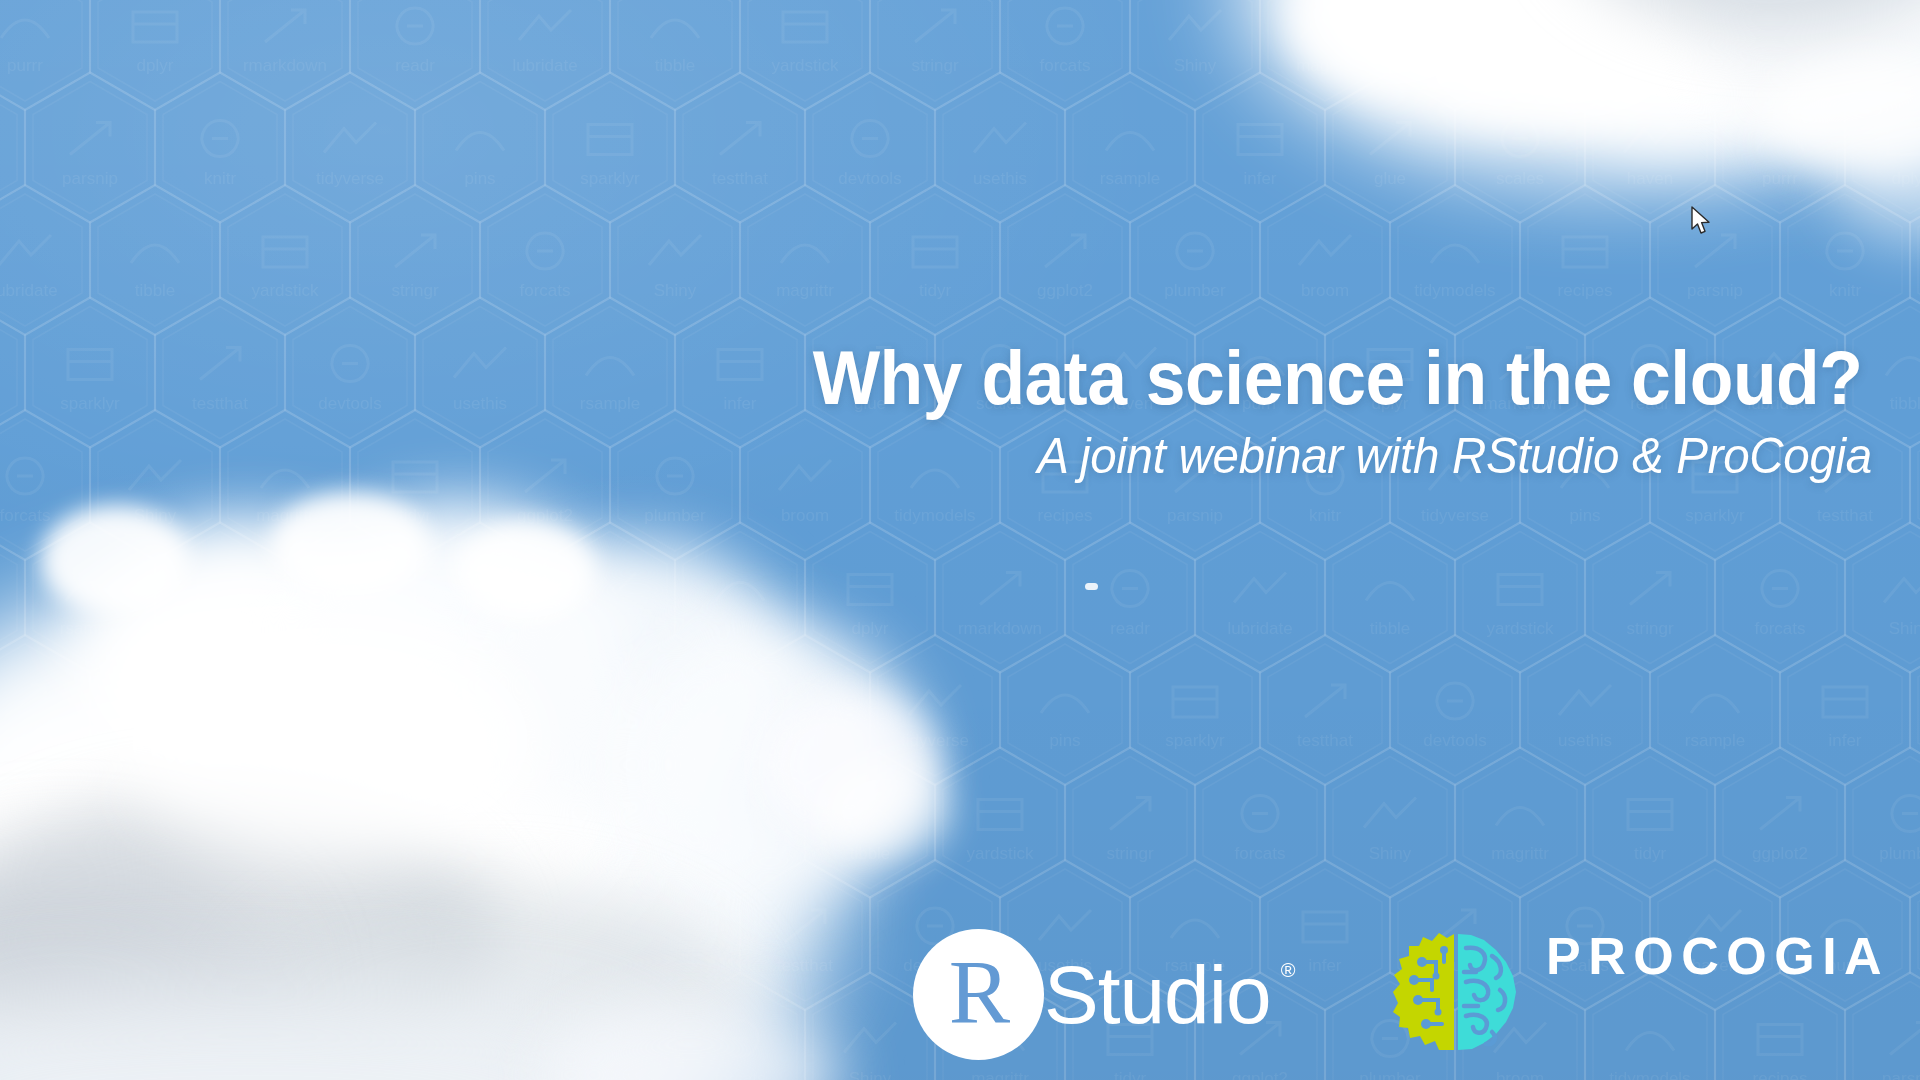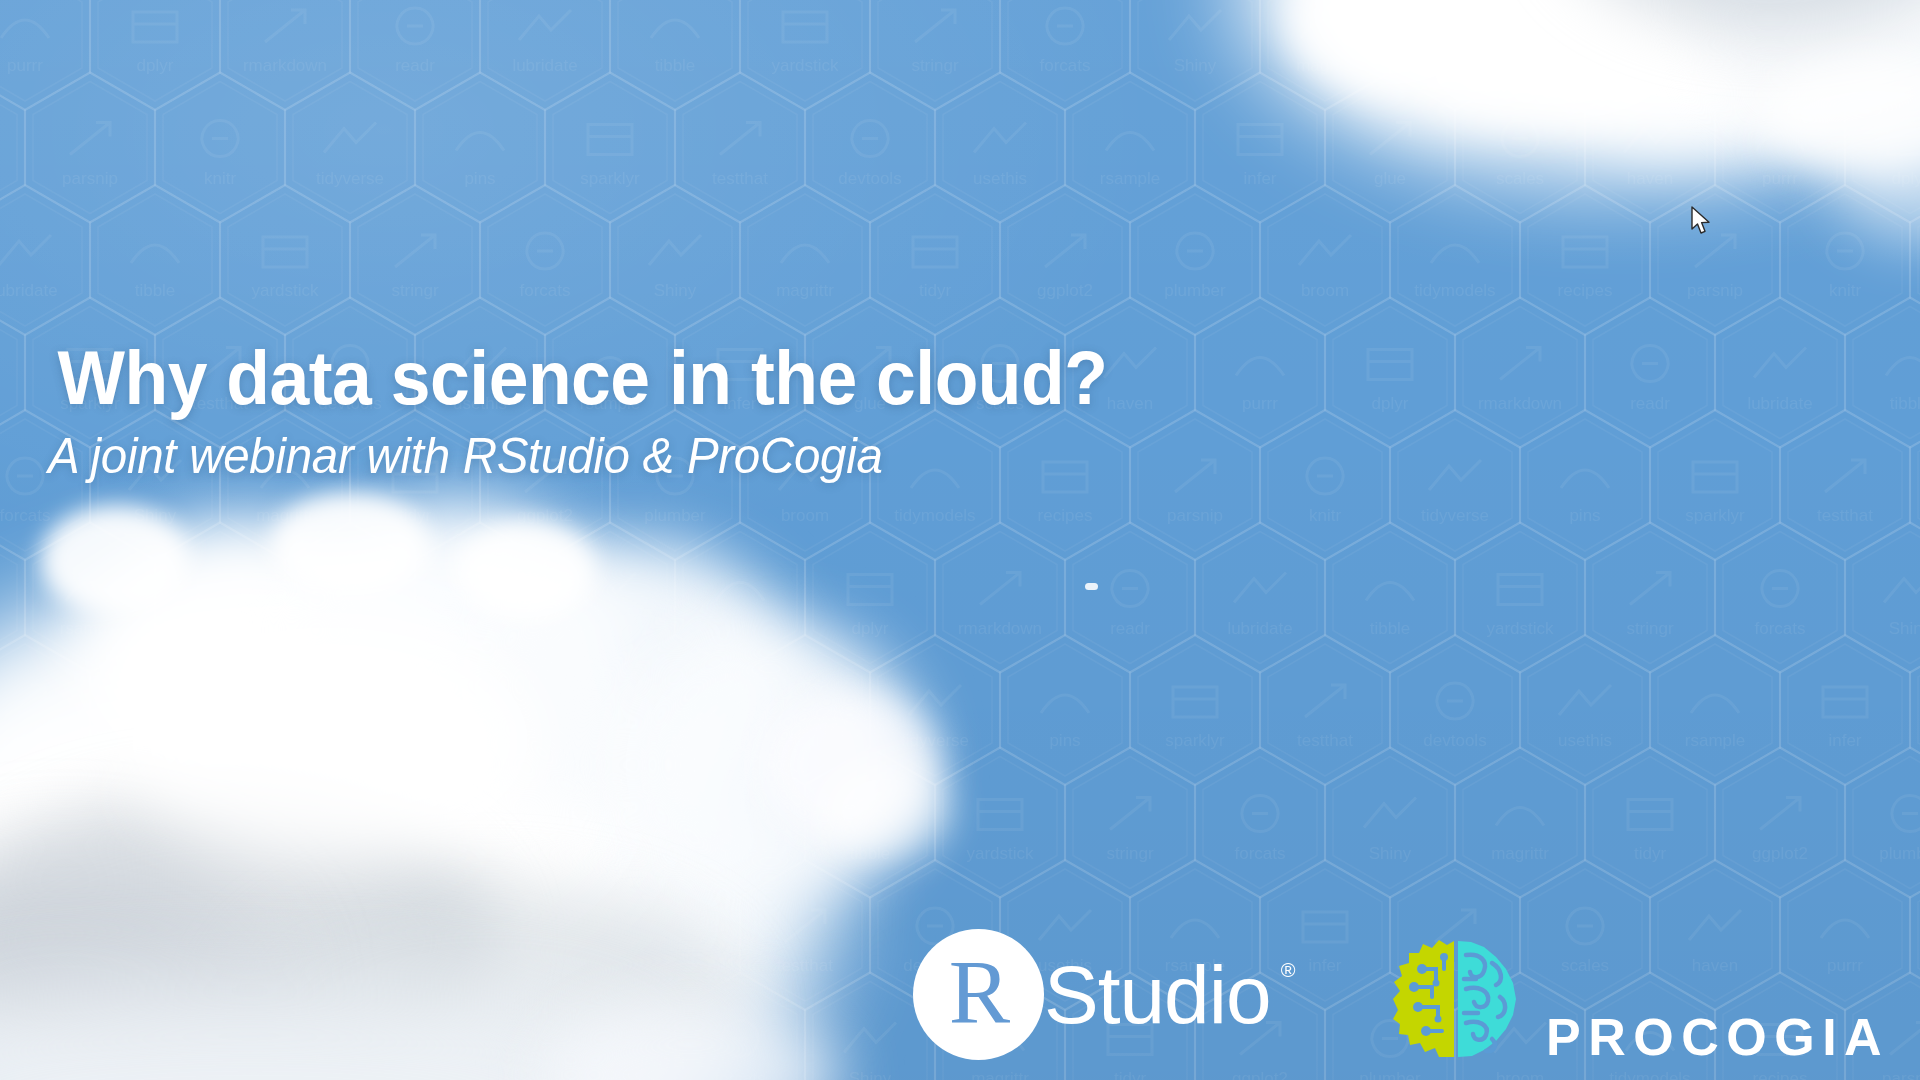--- a/index.html
+++ b/index.html
@@ -46,21 +46,21 @@
   .puff.soft  { filter: blur(30px); }
   .puff.vsoft { filter: blur(46px); }
   .puff.tight { filter: blur(11px); }
 
   
   .headline {
     position: absolute;
     left: 0;
     right: 0;
     top: 340px;
-    text-align: left;
+    text-align: right;
     pointer-events: none;
   }
   .title {
     margin: 0;
     color: #ffffff;
     font-size: 76px;
     line-height: 1.0;
     font-weight: 700;
     letter-spacing: -0.5px;
     transform: scaleX(.94);
@@ -143,21 +143,21 @@
     font-size: 20px;
     font-weight: 400;
     color: #ffffff;
   }
 
   .procogia-logo {
     position: absolute;
     left: 1392px;
     top: 10px;
     display: flex;
-    align-items: flex-end;
+    align-items: flex-start;
     height: 135px;
   }
   .brain-icon { width: 128px; height: 128px; flex: none; }
   .procogia-word {
     color: #ffffff;
     font-size: 52px;
     line-height: 1;
     font-weight: 700;
     letter-spacing: 7.5px;
     margin-left: 26px;

